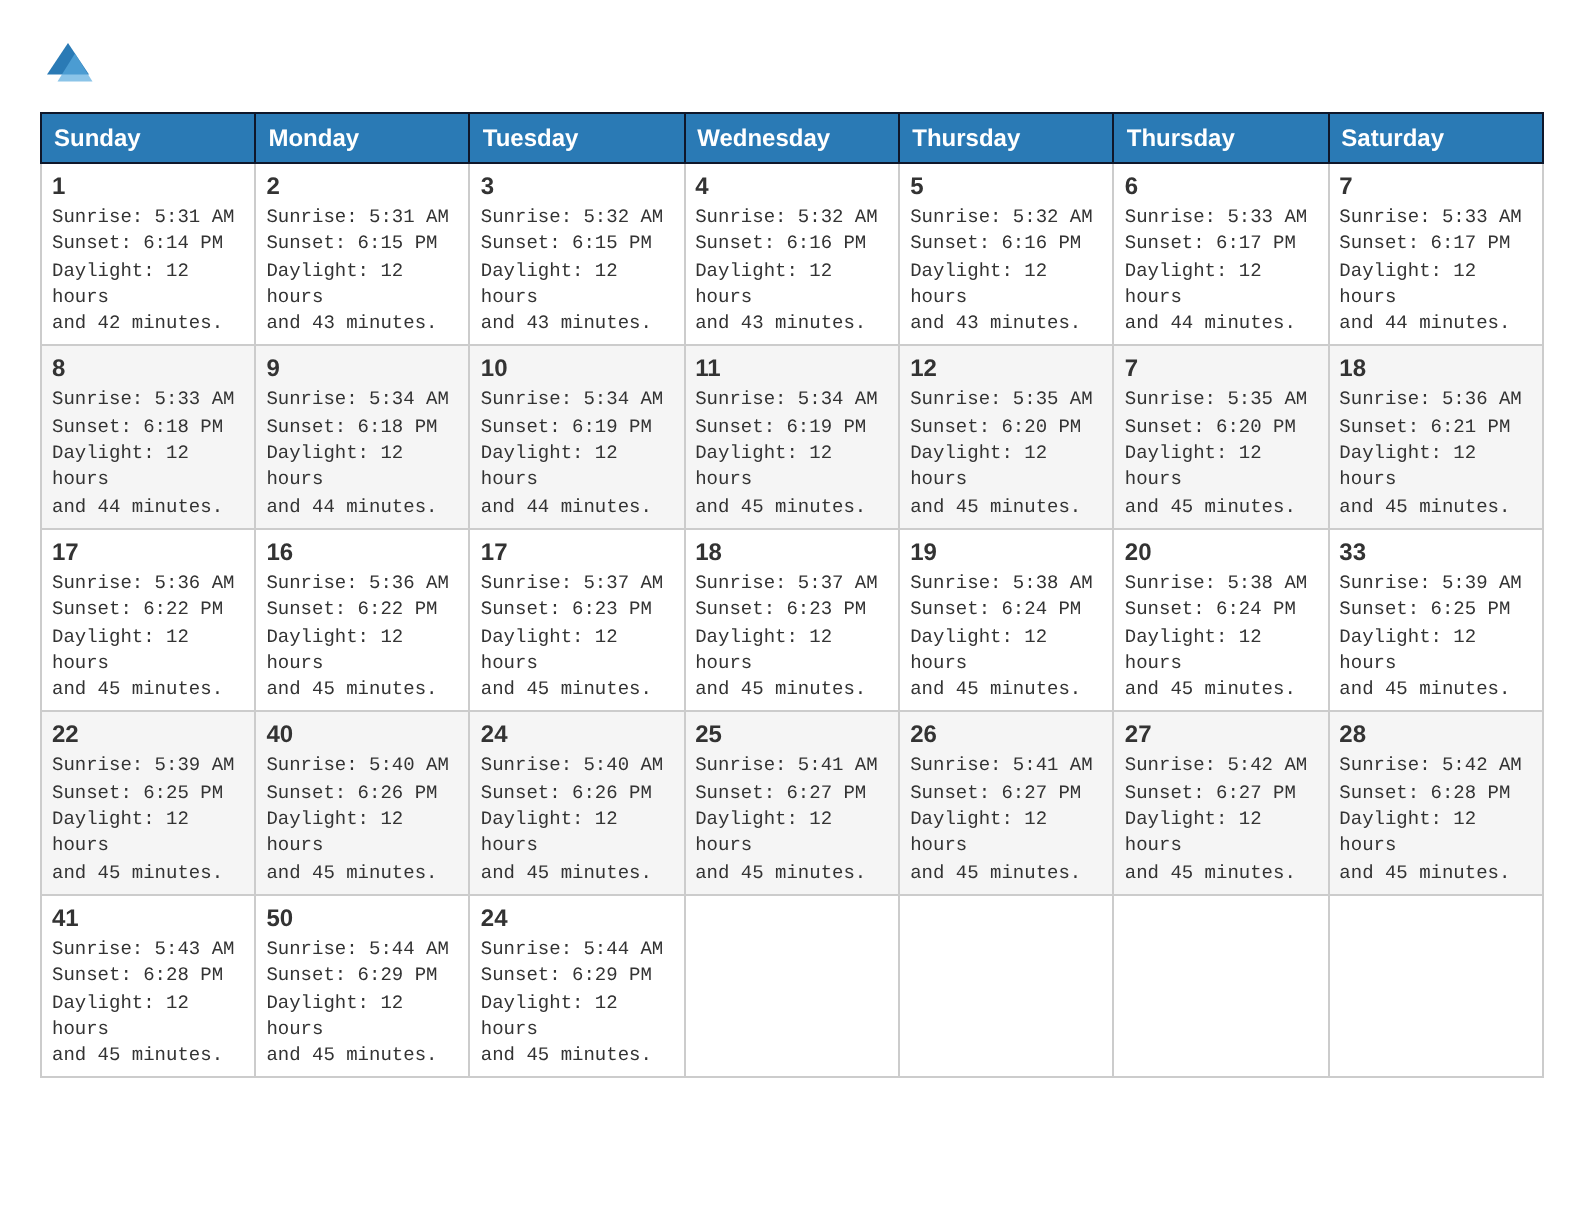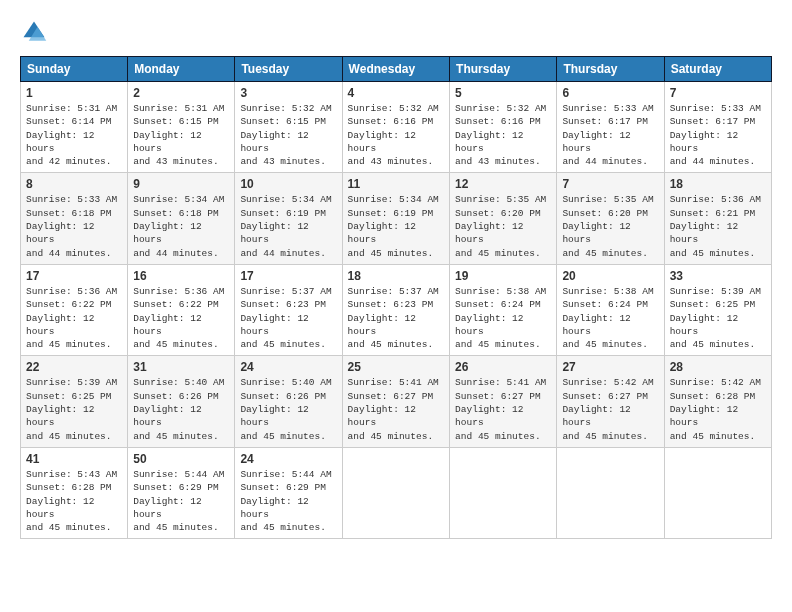--- a/index.html
+++ b/index.html
@@ -221,21 +221,21 @@
           <span class="day-num">33</span>
           <span class="day-detail">Sunrise: 5:39 AM<br>Sunset: 6:25 PM<br>Daylight: 12 hours<br>and 45 minutes.</span>
         </td>
         </tr>
         <tr>
           <td>
           <span class="day-num">22</span>
           <span class="day-detail">Sunrise: 5:39 AM<br>Sunset: 6:25 PM<br>Daylight: 12 hours<br>and 45 minutes.</span>
         </td>
           <td>
-          <span class="day-num">31</span>
+          <span class="day-num">40</span>
           <span class="day-detail">Sunrise: 5:40 AM<br>Sunset: 6:26 PM<br>Daylight: 12 hours<br>and 45 minutes.</span>
         </td>
           <td>
           <span class="day-num">24</span>
           <span class="day-detail">Sunrise: 5:40 AM<br>Sunset: 6:26 PM<br>Daylight: 12 hours<br>and 45 minutes.</span>
         </td>
           <td>
           <span class="day-num">25</span>
           <span class="day-detail">Sunrise: 5:41 AM<br>Sunset: 6:27 PM<br>Daylight: 12 hours<br>and 45 minutes.</span>
         </td>

